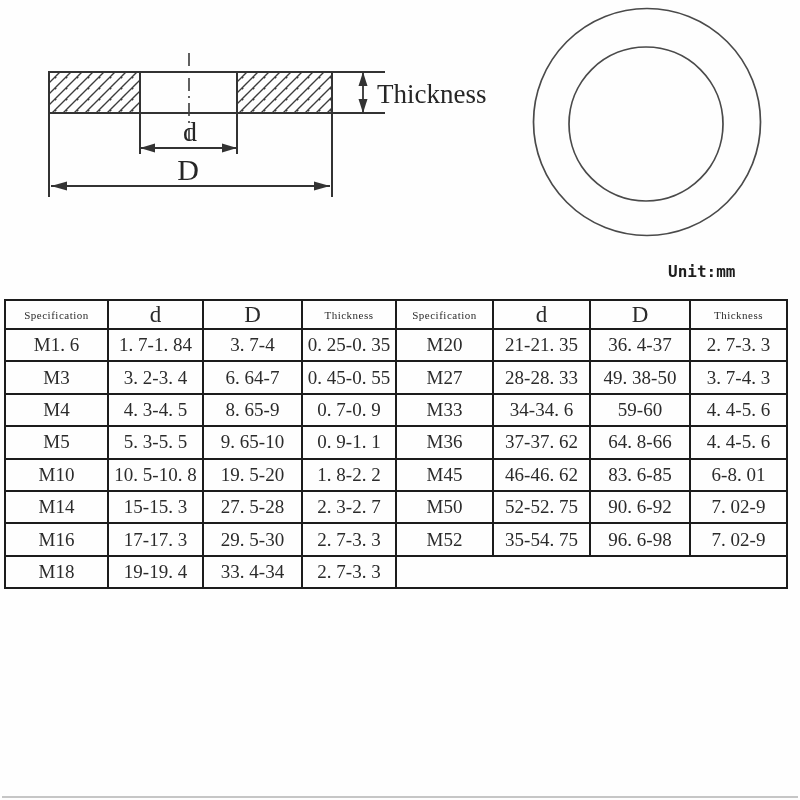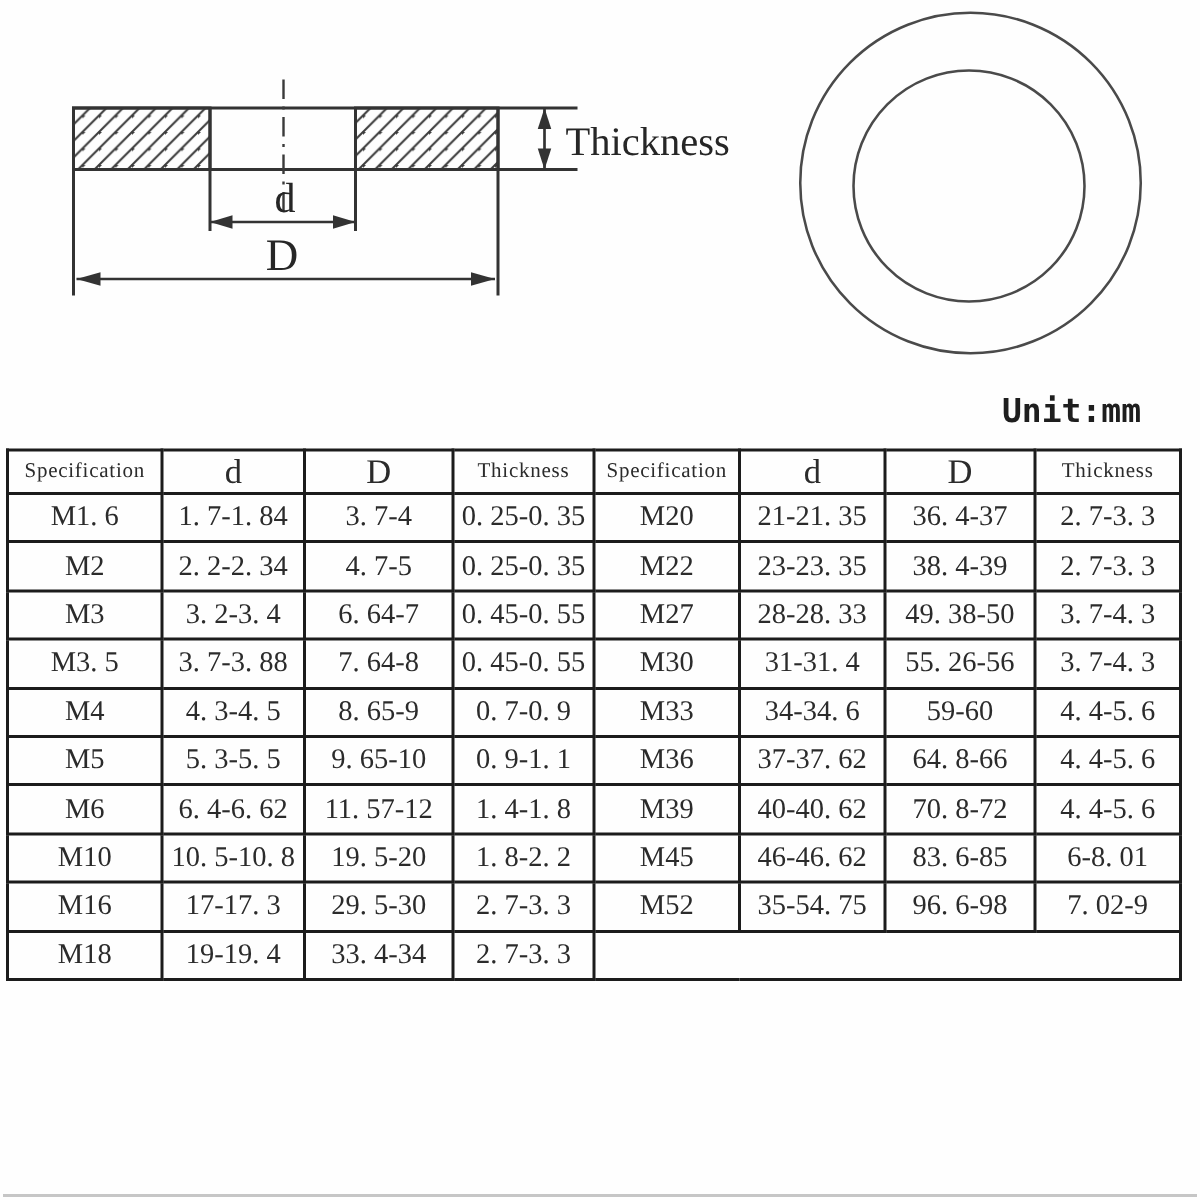--- a/index.html
+++ b/index.html
@@ -4,34 +4,34 @@
 <style>
   html,body{margin:0;padding:0;background:#fff;}
   #stage{
     position:relative;width:800px;height:800px;background:#fefefe;
     font-family:"Liberation Serif","DejaVu Serif",serif;color:#262626;overflow:hidden;
   }
   #diagram-svg{position:absolute;left:0;top:0;}
   .unit-label{
     position:absolute;left:668px;top:262px;width:110px;
     font-family:"DejaVu Sans Mono","Liberation Mono",monospace;
-    font-weight:bold;font-size:22px;letter-spacing:0px;color:#1e1e1e;
+    font-weight:bold;font-size:16px;letter-spacing:0px;color:#1e1e1e;
   }
   table.spec{
     position:absolute;left:4px;top:299px;width:782px;
     border-collapse:collapse;table-layout:fixed;
     border:2px solid #1c1c1c;
   }
   table.spec th,table.spec td{
     border:2px solid #1c1c1c;text-align:center;vertical-align:middle;
     white-space:nowrap;overflow:hidden;padding:0;color:#2b2b2b;
   }
   table.spec thead tr{height:29px;}
   table.spec tbody tr{height:32.4px;}
-  th.h-small{font-size:14px;font-weight:normal;letter-spacing:0.5px;vertical-align:bottom;padding-bottom:2px;}
+  th.h-small{font-size:11px;font-weight:normal;letter-spacing:0.5px;vertical-align:bottom;padding-bottom:2px;}
   th.h-big{font-size:23px;font-weight:normal;}
   table.spec td{font-size:19px;}
   .photo-edge{position:absolute;left:2px;right:2px;bottom:2px;height:2px;background:#c6c6c6;}
   svg text{fill:#262626;}
 </style>
 </head>
 <body>
 
 <div id="stage">
 
@@ -116,47 +116,27 @@
           <td>M1. 6</td>
           <td>1. 7-1. 84</td>
           <td>3. 7-4</td>
           <td>0. 25-0. 35</td>
           <td>M20</td>
           <td>21-21. 35</td>
           <td>36. 4-37</td>
           <td>2. 7-3. 3</td>
         </tr>
         <tr>
-          <td>M2</td>
-          <td>2. 2-2. 34</td>
-          <td>4. 7-5</td>
-          <td>0. 25-0. 35</td>
-          <td>M22</td>
-          <td>23-23. 35</td>
-          <td>38. 4-39</td>
-          <td>2. 7-3. 3</td>
-        </tr>
-        <tr>
           <td>M3</td>
           <td>3. 2-3. 4</td>
           <td>6. 64-7</td>
           <td>0. 45-0. 55</td>
           <td>M27</td>
           <td>28-28. 33</td>
           <td>49. 38-50</td>
-          <td>3. 7-4. 3</td>
-        </tr>
-        <tr>
-          <td>M3. 5</td>
-          <td>3. 7-3. 88</td>
-          <td>7. 64-8</td>
-          <td>0. 45-0. 55</td>
-          <td>M30</td>
-          <td>31-31. 4</td>
-          <td>55. 26-56</td>
           <td>3. 7-4. 3</td>
         </tr>
         <tr>
           <td>M4</td>
           <td>4. 3-4. 5</td>
           <td>8. 65-9</td>
           <td>0. 7-0. 9</td>
           <td>M33</td>
           <td>34-34. 6</td>
           <td>59-60</td>
@@ -166,38 +146,38 @@
           <td>M5</td>
           <td>5. 3-5. 5</td>
           <td>9. 65-10</td>
           <td>0. 9-1. 1</td>
           <td>M36</td>
           <td>37-37. 62</td>
           <td>64. 8-66</td>
           <td>4. 4-5. 6</td>
         </tr>
         <tr>
-          <td>M6</td>
-          <td>6. 4-6. 62</td>
-          <td>11. 57-12</td>
-          <td>1. 4-1. 8</td>
-          <td>M39</td>
-          <td>40-40. 62</td>
-          <td>70. 8-72</td>
-          <td>4. 4-5. 6</td>
-        </tr>
-        <tr>
           <td>M10</td>
           <td>10. 5-10. 8</td>
           <td>19. 5-20</td>
           <td>1. 8-2. 2</td>
           <td>M45</td>
           <td>46-46. 62</td>
           <td>83. 6-85</td>
           <td>6-8. 01</td>
+        </tr>
+        <tr>
+          <td>M14</td>
+          <td>15-15. 3</td>
+          <td>27. 5-28</td>
+          <td>2. 3-2. 7</td>
+          <td>M50</td>
+          <td>52-52. 75</td>
+          <td>90. 6-92</td>
+          <td>7. 02-9</td>
         </tr>
         <tr>
           <td>M16</td>
           <td>17-17. 3</td>
           <td>29. 5-30</td>
           <td>2. 7-3. 3</td>
           <td>M52</td>
           <td>35-54. 75</td>
           <td>96. 6-98</td>
           <td>7. 02-9</td>

